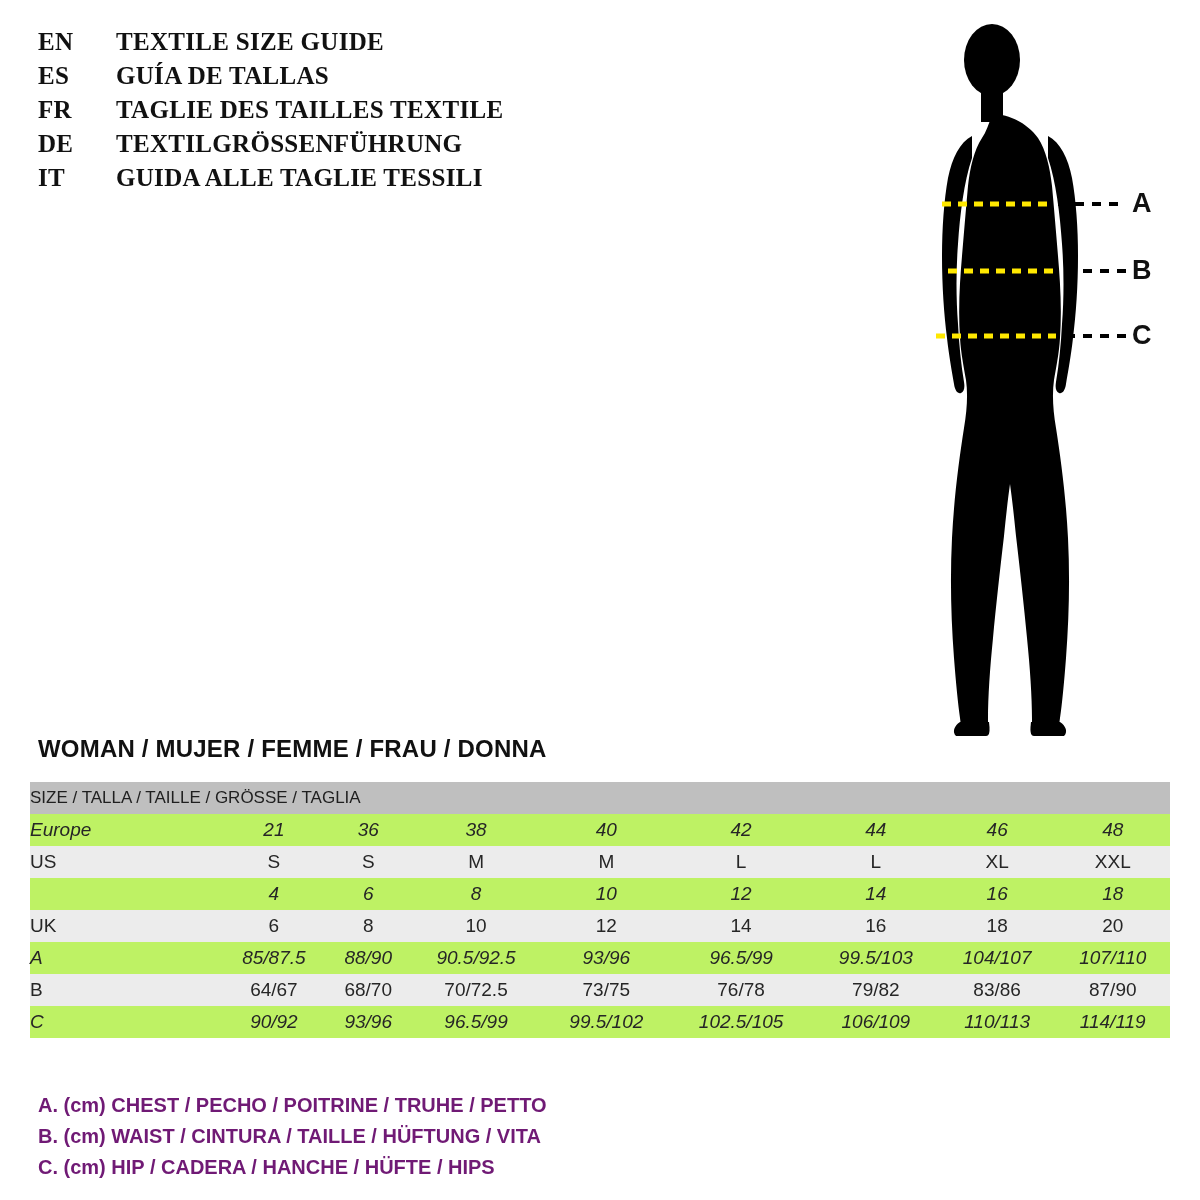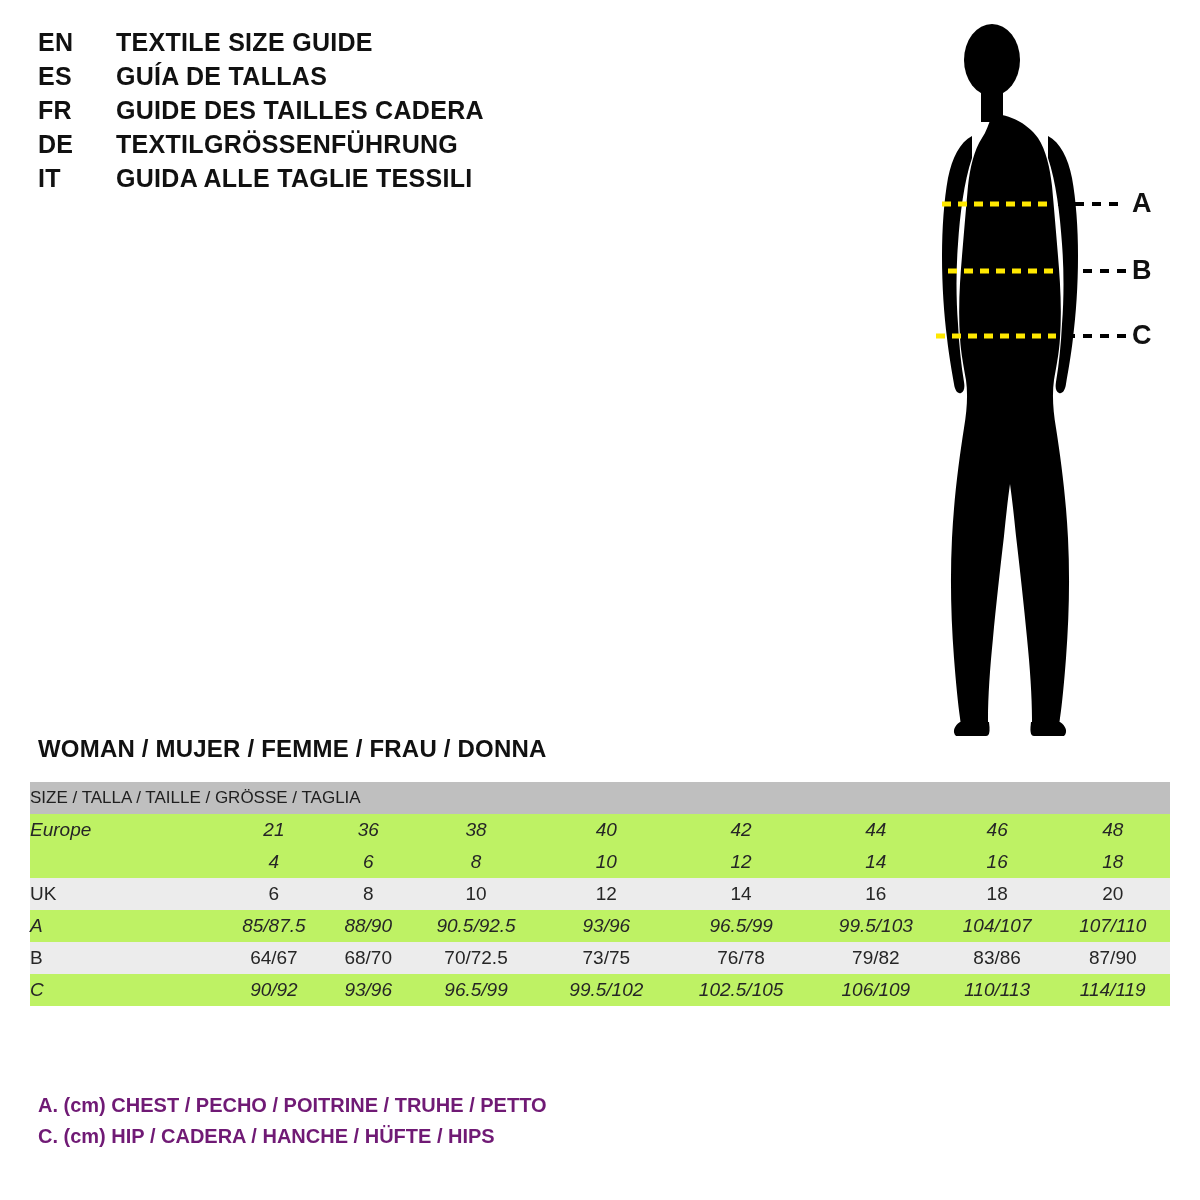--- a/index.html
+++ b/index.html
@@ -24,20 +24,21 @@
     width: 620px;
   }
   .lang-row {
     display: flex;
     align-items: baseline;
     height: 34px;
     font-size: 25px;
     font-weight: bold;
     letter-spacing: 0.3px;
     color: #111111;
+    font-family: Liberation Serif, serif;
   }
   .lang-code {
     width: 78px;
     flex: 0 0 78px;
   }
   .lang-text {
     white-space: nowrap;
   }
 
   
@@ -125,21 +126,21 @@
   <div class="lang-row">
     <span class="lang-code">EN</span>
     <span class="lang-text">TEXTILE SIZE GUIDE</span>
   </div>
   <div class="lang-row">
     <span class="lang-code">ES</span>
     <span class="lang-text">GUÍA DE TALLAS</span>
   </div>
   <div class="lang-row">
     <span class="lang-code">FR</span>
-    <span class="lang-text">GUIDE DES TAILLES CADERA</span>
+    <span class="lang-text">TAGLIE DES TAILLES TEXTILE</span>
   </div>
   <div class="lang-row">
     <span class="lang-code">DE</span>
     <span class="lang-text">TEXTILGRÖSSENFÜHRUNG</span>
   </div>
   <div class="lang-row">
     <span class="lang-code">IT</span>
     <span class="lang-text">GUIDA ALLE TAGLIE TESSILI</span>
   </div>
 </div>
@@ -238,20 +239,31 @@
       <td class="val">21</td>
       <td class="val">36</td>
       <td class="val">38</td>
       <td class="val">40</td>
       <td class="val">42</td>
       <td class="val">44</td>
       <td class="val">46</td>
       <td class="val">48</td>
     </tr>
 
+    <tr class="row-alt">
+      <td class="lbl">US</td>
+      <td class="val">S</td>
+      <td class="val">S</td>
+      <td class="val">M</td>
+      <td class="val">M</td>
+      <td class="val">L</td>
+      <td class="val">L</td>
+      <td class="val">XL</td>
+      <td class="val">XXL</td>
+    </tr>
 
     <tr class="row-plain">
       <td class="lbl"></td>
       <td class="val">4</td>
       <td class="val">6</td>
       <td class="val">8</td>
       <td class="val">10</td>
       <td class="val">12</td>
       <td class="val">14</td>
       <td class="val">16</td>
@@ -303,14 +315,15 @@
       <td class="val">102.5/105</td>
       <td class="val">106/109</td>
       <td class="val">110/113</td>
       <td class="val">114/119</td>
     </tr>
   </tbody>
 </table>
 
 <div id="footnotes">
   <div class="footnote">A. (cm) CHEST / PECHO / POITRINE / TRUHE / PETTO</div>
+  <div class="footnote">B. (cm) WAIST / CINTURA / TAILLE / HÜFTUNG / VITA</div>
   <div class="footnote">C. (cm) HIP / CADERA / HANCHE / HÜFTE / HIPS</div>
 </div>
 
 </body></html>

